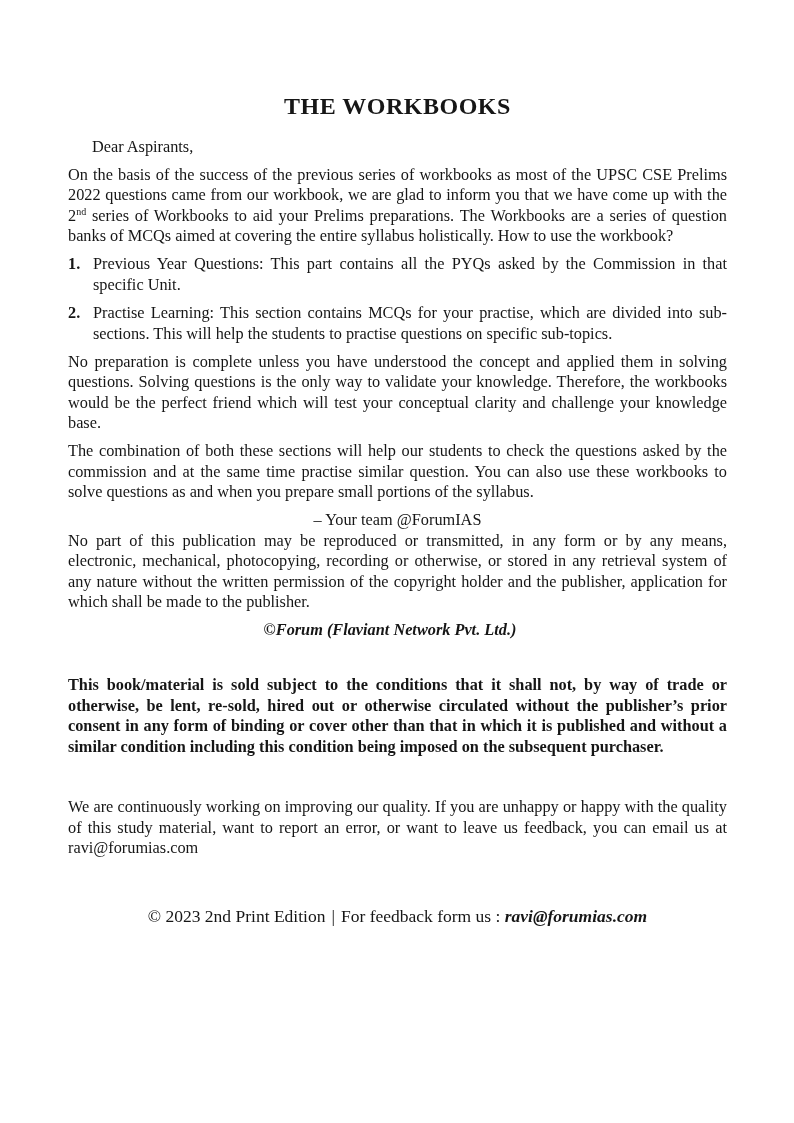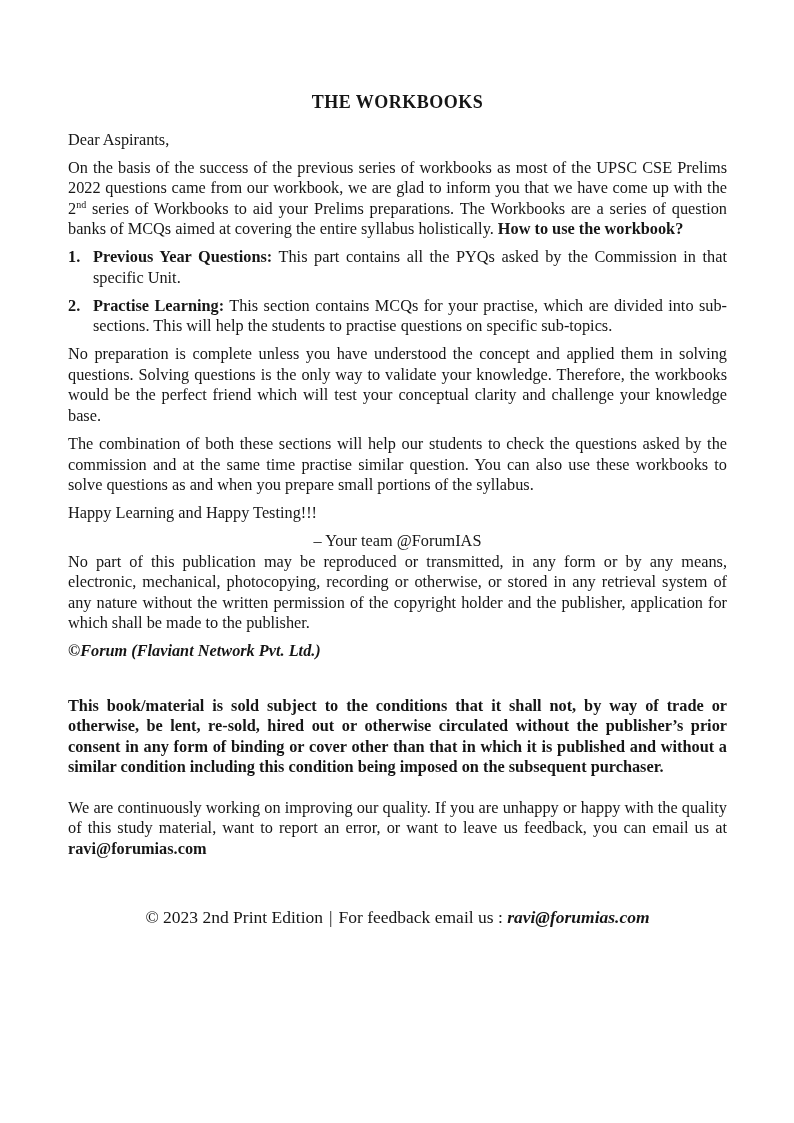--- a/index.html
+++ b/index.html
@@ -15,35 +15,36 @@
     background: #ffffff;
     color: #161616;
     font-family: "Liberation Serif", "DejaVu Serif", serif;
     font-size: 16.3px;
     line-height: 1.26;
     box-sizing: border-box;
     padding: 92px 67px 0 68px;
     overflow: hidden;
   }
   .title {
-    font-size: 18px;
+    font-size: 24px;
     font-weight: bold;
     text-align: center;
     letter-spacing: 0.5px;
     margin: 0 0 16px 0;
     line-height: 1.2;
   }
   p {
     margin: 0 0 7.5px 0;
     text-align: justify;
   }
   .salutation {
     text-align: left;
+    margin-left: 24px;
   }
-  .bold { font-weight: bold; }
+  .bold { font-weight: normal; }
   .bold-italic { font-weight: bold; font-style: italic; }
   sup {
     font-size: 10px;
     line-height: 0;
     vertical-align: super;
   }
   .numbered-list {
     margin: 0;
   }
   .list-item {
@@ -58,29 +59,29 @@
     flex: 1;
     text-align: justify;
   }
   .signoff {
     text-align: center;
     margin: 2px 0 0 0;
   }
   .rights-para {
   }
   .publisher-credit {
-    text-align: left;
+    text-align: center;
     margin: 5px 15px 0 0;
   }
   .sale-para {
     margin-top: 34px;
     font-weight: bold;
   }
   .feedback-para {
-    margin-top: 20px;
+    margin-top: 40px;
   }
   .footer-line {
     text-align: center;
     margin-top: 46px;
     font-size: 17.5px;
   }
   .footer-sep {
     display: inline-block;
     padding: 0 6px;
   }
@@ -105,27 +106,26 @@
     <div class="list-item">
       <span class="list-number">2.</span>
       <span class="list-body"><span class="bold">Practise Learning:</span><span> This section contains MCQs for your practise, which are divided into sub-sections. This will help the students to practise questions on specific sub-topics.</span></span>
     </div>
   </div>
 
   <p>No preparation is complete unless you have understood the concept and applied them in solving questions. Solving questions is the only way to validate your knowledge. Therefore, the workbooks would be the perfect friend which will test your conceptual clarity and challenge your knowledge base.</p>
 
   <p>The combination of both these sections will help our students to check the questions asked by the commission and at the same time practise similar question. You can also use these workbooks to solve questions as and when you prepare small portions of the syllabus.</p>
 
-  <p>Happy Learning and Happy Testing!!!</p>
 
   <p class="signoff">– Your team @ForumIAS</p>
 
   <p class="rights-para">No part of this publication may be reproduced or transmitted, in any form or by any means, electronic, mechanical, photocopying, recording or otherwise, or stored in any retrieval system of any nature without the written permission of the copyright holder and the publisher, application for which shall be made to the publisher.</p>
 
   <p class="publisher-credit bold-italic">©Forum (Flaviant Network Pvt. Ltd.)</p>
 
   <p class="sale-para">This book/material is sold subject to the conditions that it shall not, by way of trade or otherwise, be lent, re-sold, hired out or otherwise circulated without the publisher’s prior consent in any form of binding or cover other than that in which it is published and without a similar condition including this condition being imposed on the subsequent purchaser.</p>
 
   <p class="feedback-para"><span>We are continuously working on improving our quality. If you are unhappy or happy with the quality of this study material, want to report an error, or want to leave us feedback, you can email us at </span><span class="bold">ravi@forumias.com</span></p>
 
-  <p class="footer-line"><span>© 2023 2nd Print Edition</span><span class="footer-sep">|</span><span>For feedback email us : </span><span class="bold-italic">ravi@forumias.com</span></p>
+  <p class="footer-line"><span>© 2023 2nd Print Edition</span><span class="footer-sep">|</span><span>For feedback form us : </span><span class="bold-italic">ravi@forumias.com</span></p>
 
 </div>
 
 </body></html>

